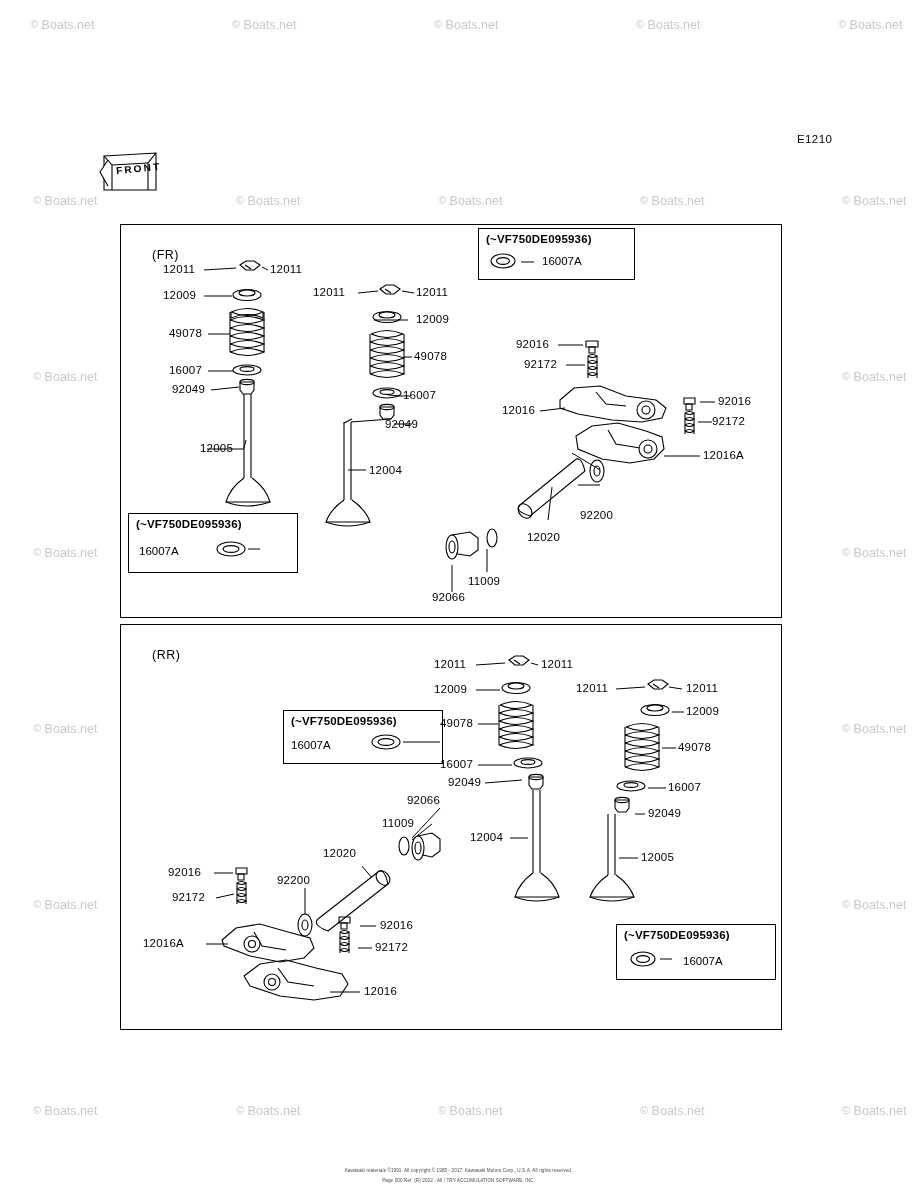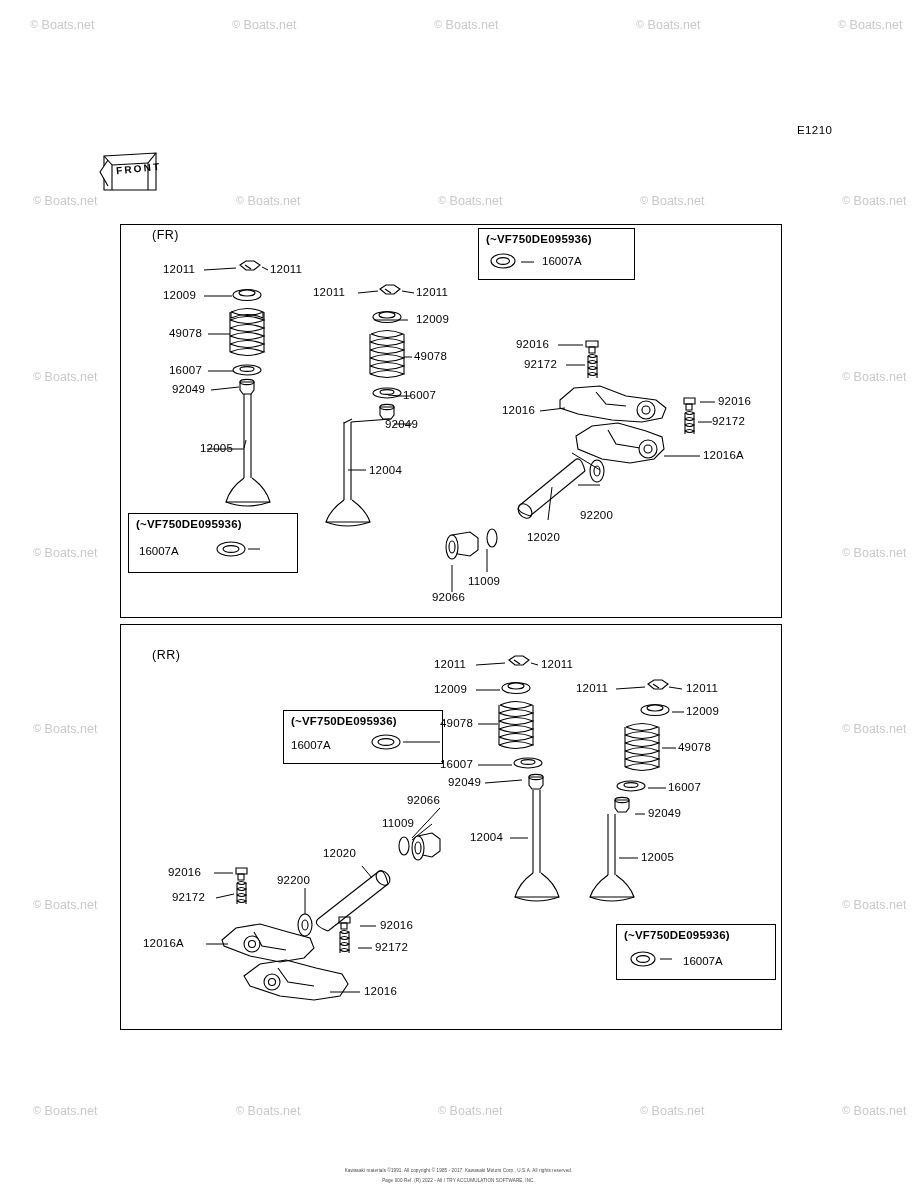--- a/index.html
+++ b/index.html
@@ -168,30 +168,30 @@
   <div class="wm" style="left:438px; top:898px;"><span class="c">©</span> <span>Boats.net</span></div>
   <div class="wm" style="left:640px; top:898px;"><span class="c">©</span> <span>Boats.net</span></div>
   <div class="wm" style="left:842px; top:898px;"><span class="c">©</span> <span>Boats.net</span></div>
 
   <div class="wm" style="left:33px; top:1104px;"><span class="c">©</span> <span>Boats.net</span></div>
   <div class="wm" style="left:236px; top:1104px;"><span class="c">©</span> <span>Boats.net</span></div>
   <div class="wm" style="left:438px; top:1104px;"><span class="c">©</span> <span>Boats.net</span></div>
   <div class="wm" style="left:640px; top:1104px;"><span class="c">©</span> <span>Boats.net</span></div>
   <div class="wm" style="left:842px; top:1104px;"><span class="c">©</span> <span>Boats.net</span></div>
 
-  <div class="code-label" style="left:757px; top:124px;padding-left:40px;">E1210</div>
+  <div class="code-label" style="left:757px; top:133px;padding-left:40px;">E1210</div>
 
   <div class="front-badge">
     <span class="ftext">FRONT</span>
   </div>
 
   <div class="panel" id="panel-fr"></div>
   <div class="panel" id="panel-rr"></div>
 
-  <div class="panel-label" style="left:152px; top:228px;">(FR)</div>
+  <div class="panel-label" style="left:152px; top:248px;">(FR)</div>
   <div class="panel-label" style="left:152px; top:648px;">(RR)</div>
 
   <div class="subbox" style="left:478px; top:228px; width:155px; height:50px;">
     <span class="sb-title">(~VF750DE095936)</span>
     <span class="sb-part" style="left:63px; top:26px;">16007A</span>
   </div>
 
   <div class="subbox" style="left:128px; top:513px; width:168px; height:58px;">
     <span class="sb-title">(~VF750DE095936)</span>
     <span class="sb-part" style="left:10px; top:31px;">16007A</span>

